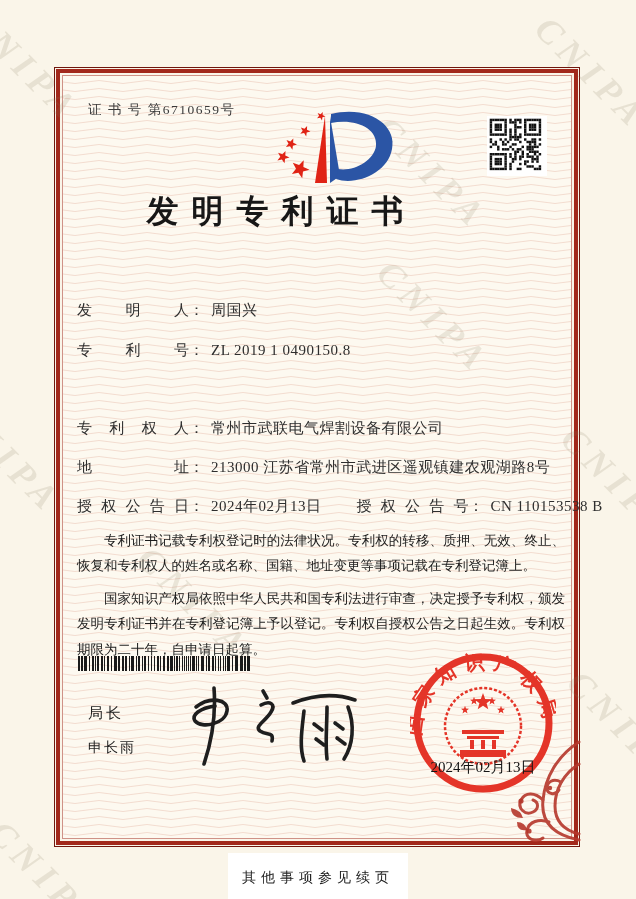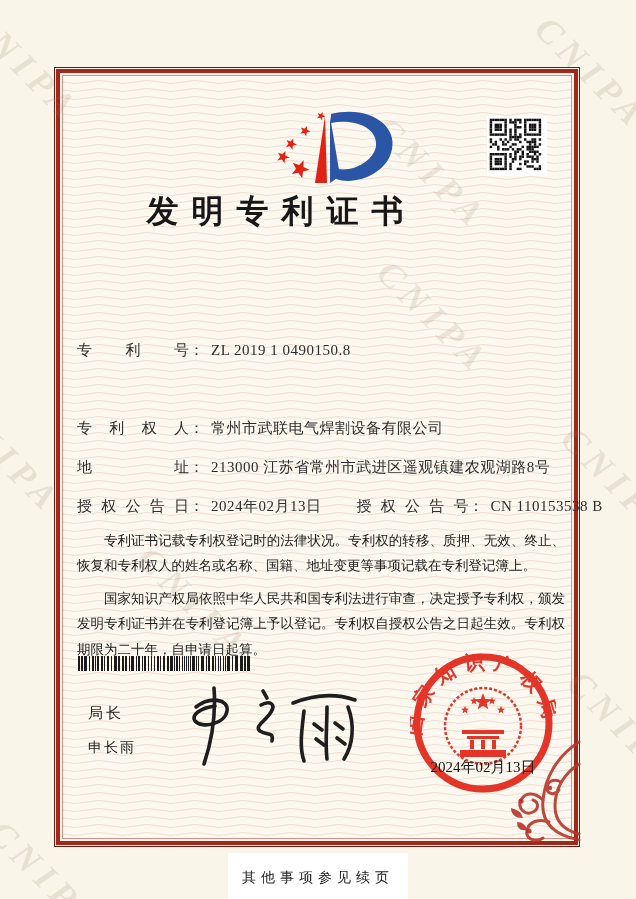--- a/index.html
+++ b/index.html
@@ -169,20 +169,21 @@
           <path d="M0 742 q12 3 24 0 t 24 0 t 24 0 t 24 0 t 24 0 t 24 0 t 24 0 t 24 0 t 24 0 t 24 0 t 24 0 t 24 0 t 24 0 t 24 0 t 24 0 t 24 0 t 24 0 t 24 0 t 24 0 t 24 0 t 24 0 t 24 0" fill="none" stroke="rgba(223,165,143,0.38)" stroke-width="0.9"></path>
           <path d="M0 750 q12 3 24 0 t 24 0 t 24 0 t 24 0 t 24 0 t 24 0 t 24 0 t 24 0 t 24 0 t 24 0 t 24 0 t 24 0 t 24 0 t 24 0 t 24 0 t 24 0 t 24 0 t 24 0 t 24 0 t 24 0 t 24 0 t 24 0" fill="none" stroke="rgba(223,165,143,0.38)" stroke-width="0.9"></path>
           <path d="M0 758 q12 3 24 0 t 24 0 t 24 0 t 24 0 t 24 0 t 24 0 t 24 0 t 24 0 t 24 0 t 24 0 t 24 0 t 24 0 t 24 0 t 24 0 t 24 0 t 24 0 t 24 0 t 24 0 t 24 0 t 24 0 t 24 0 t 24 0" fill="none" stroke="rgba(223,165,143,0.38)" stroke-width="0.9"></path>
           <path d="M0 766 q12 3 24 0 t 24 0 t 24 0 t 24 0 t 24 0 t 24 0 t 24 0 t 24 0 t 24 0 t 24 0 t 24 0 t 24 0 t 24 0 t 24 0 t 24 0 t 24 0 t 24 0 t 24 0 t 24 0 t 24 0 t 24 0 t 24 0" fill="none" stroke="rgba(223,165,143,0.38)" stroke-width="0.9"></path>
         </svg>
     </div>
   </div>
 
   <div class="content">
 
+    <div class="cert-no">证 书 号 第6710659号</div>
 
     <svg class="logo" width="160" height="90" viewBox="0 0 160 90">
       <g id="logoStars" fill="#e02315">
           <polygon points="79.8,12.9 79.6,16.0 82.5,17.4 79.4,18.2 79.0,21.4 77.3,18.7 74.1,19.3 76.1,16.8 74.6,14.1 77.6,15.2"></polygon>
           <polygon points="64.1,26.9 64.0,30.8 67.5,32.5 63.7,33.5 63.2,37.4 61.1,34.1 57.3,34.8 59.7,31.8 57.8,28.4 61.5,29.7"></polygon>
           <polygon points="50.3,39.5 50.2,43.7 54.0,45.5 49.9,46.7 49.4,50.8 47.0,47.3 42.9,48.1 45.5,44.8 43.5,41.1 47.4,42.5"></polygon>
           <polygon points="42.5,52.0 42.3,56.6 46.5,58.6 42.1,59.8 41.5,64.3 38.9,60.5 34.4,61.4 37.3,57.8 35.1,53.7 39.4,55.3"></polygon>
           <polygon points="60.7,61.2 60.4,67.9 66.5,70.8 60.0,72.6 59.2,79.3 55.4,73.7 48.9,74.9 53.0,69.7 49.8,63.8 56.1,66.1"></polygon>
         </g>
       <polygon points="82,17 72,84 84,84" fill="#e02315"></polygon>
@@ -406,20 +407,23 @@
         <rect x="22.3" y="51.7" width="2.45" height="2.45" fill="#111"></rect>
         <rect x="29.650000000000002" y="51.7" width="2.45" height="2.45" fill="#111"></rect>
         <rect x="32.1" y="51.7" width="2.45" height="2.45" fill="#111"></rect>
         <rect x="46.800000000000004" y="51.7" width="2.45" height="2.45" fill="#111"></rect>
         <rect x="49.25000000000001" y="51.7" width="2.45" height="2.45" fill="#111"></rect>
         <rect x="51.7" y="51.7" width="2.45" height="2.45" fill="#111"></rect>
       </svg>
 
     <div class="title">发明专利证书</div>
 
+    <div class="frow" style="top:301px">
+      <span class="flabel">发明人</span><span class="fcolon">：</span><span class="fvalue">周国兴</span>
+    </div>
     <div class="frow" style="top:341px">
       <span class="flabel">专利号</span><span class="fcolon">：</span><span class="fvalue">ZL 2019 1 0490150.8</span>
     </div>
     <div class="frow" style="top:419px">
       <span class="flabel">专利权人</span><span class="fcolon">：</span><span class="fvalue">常州市武联电气焊割设备有限公司</span>
     </div>
     <div class="frow" style="top:458px">
       <span class="flabel">地址</span><span class="fcolon">：</span><span class="fvalue">213000 江苏省常州市武进区遥观镇建农观湖路8号</span>
     </div>
     <div class="frow" style="top:497px">

